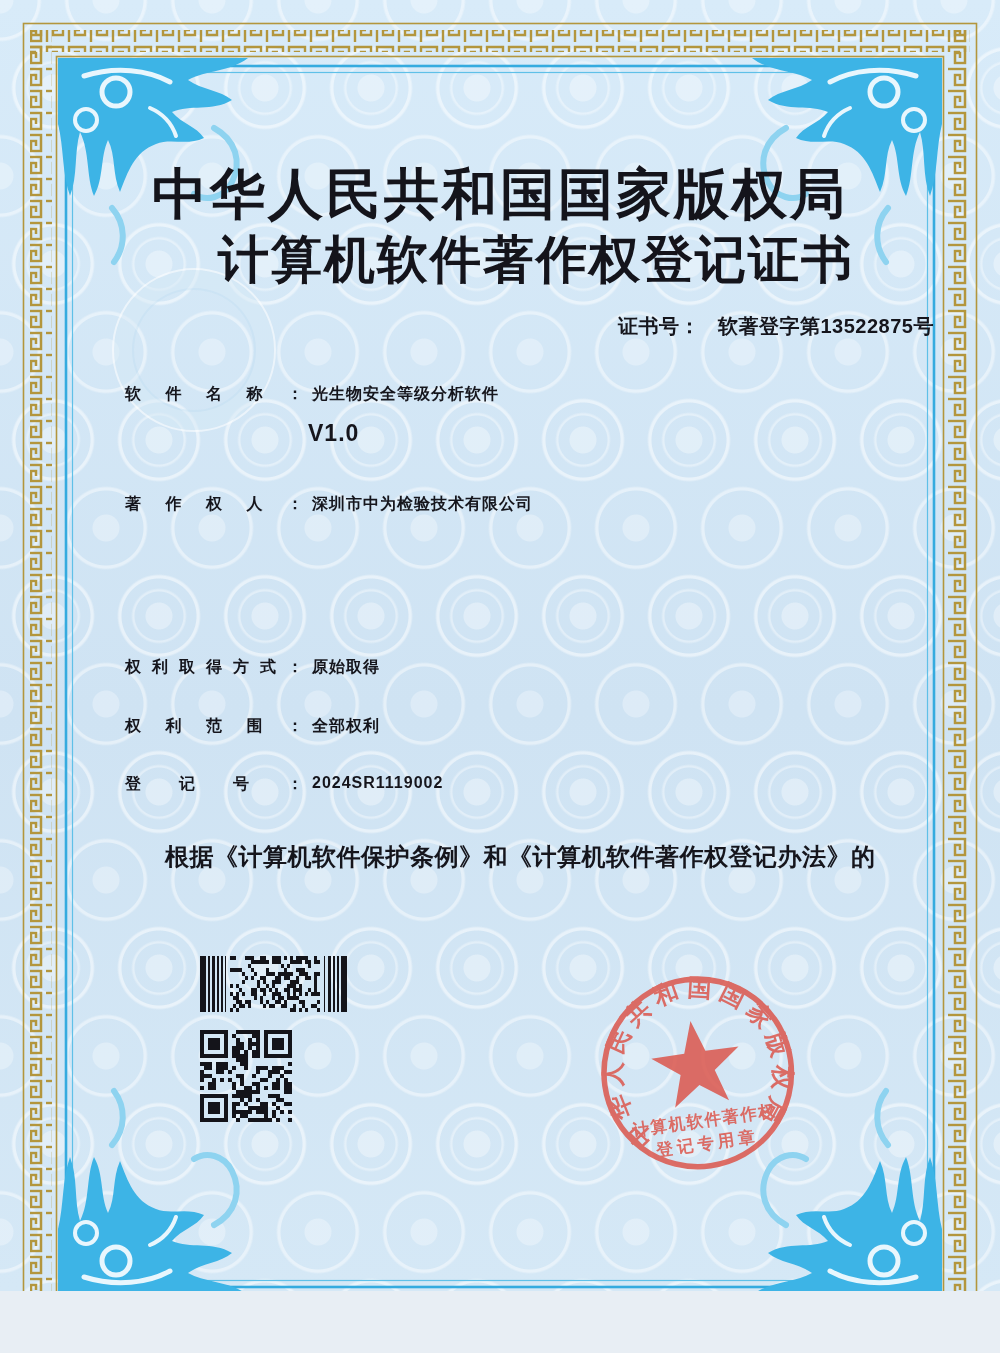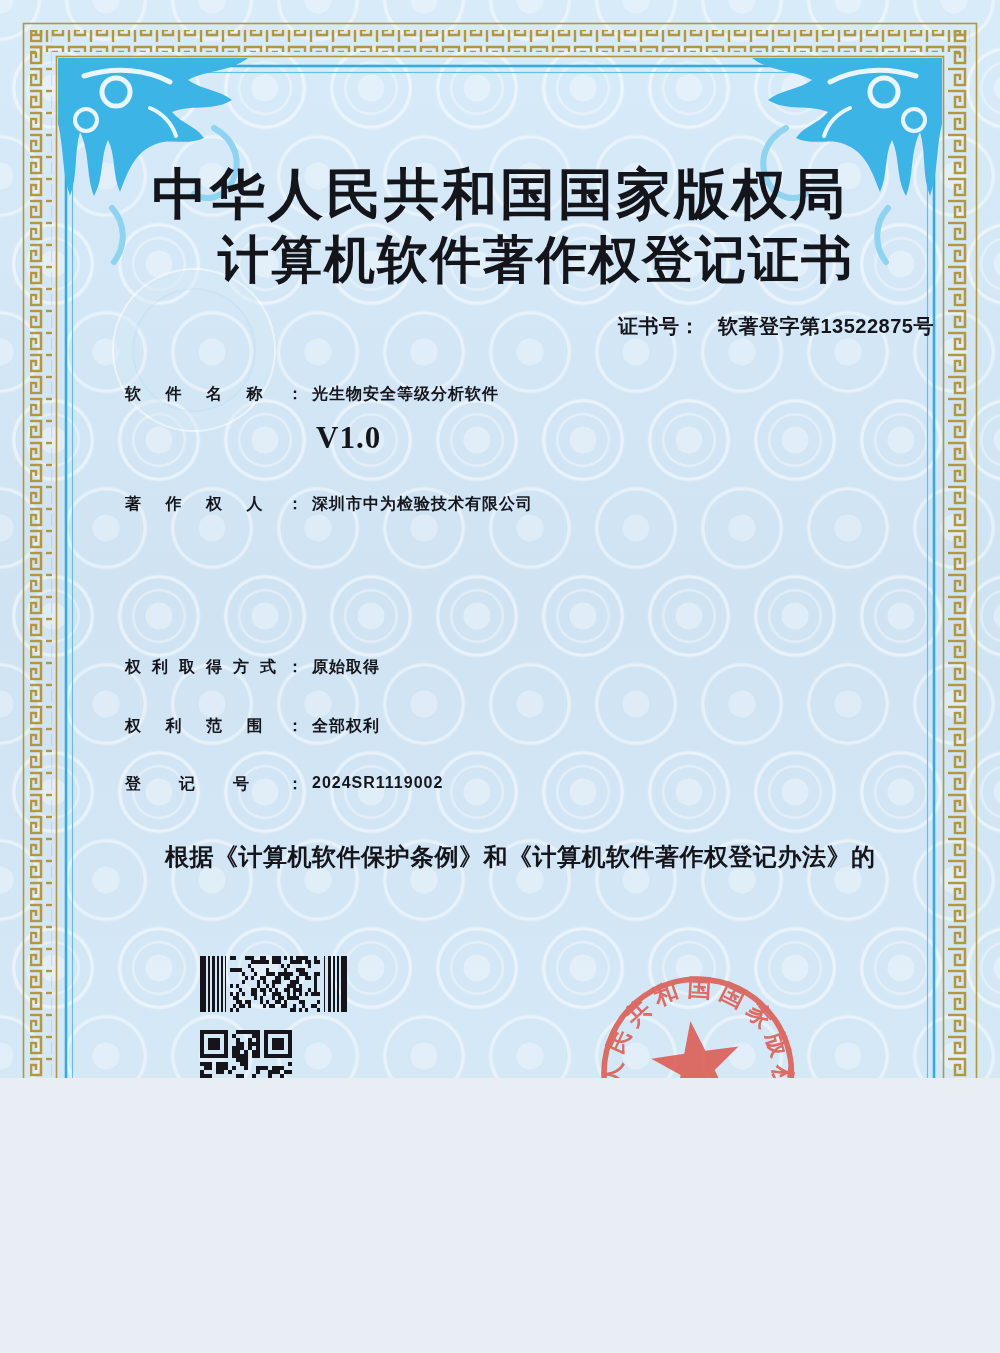--- a/index.html
+++ b/index.html
@@ -1,18 +1,18 @@
 <!DOCTYPE html>
 <html><head>
 <meta charset="utf-8">
 <style>
   html,body{margin:0;padding:0;background:#e8eef4;}
   .page{
     position:relative;
-    width:1000px;height:1078px;
+    width:1000px;height:1291px;
     margin:0 auto;
     background:linear-gradient(180deg,#d8ebf9 0%,#cfe3f3 55%,#d5e8f6 100%);
     overflow:hidden;
     font-family:"Liberation Sans","DejaVu Sans",sans-serif;
     color:#15151c;
   }
   
   .page::before{
     content:"";position:absolute;inset:0;z-index:0;pointer-events:none;
     background-image:
@@ -40,21 +40,21 @@
   .title1{top:158px;font-size:55px;letter-spacing:3px;}
   .title2{top:226px;font-size:51px;letter-spacing:2px;margin-left:36px;}
 
   .certno{position:absolute;left:618px;top:313px;font-size:20px;font-weight:700;letter-spacing:.5px;}
   .certno .lbl{margin-right:18px;}
 
   .field{position:absolute;left:125px;font-size:16px;font-weight:700;white-space:nowrap;}
   .flabel{display:inline-block;width:178px;text-align:justify;text-align-last:justify;}
   .fvalue{position:absolute;left:187px;white-space:nowrap;letter-spacing:1px;}
   .row1{top:384px;} .row2{top:494px;} .row3{top:657px;} .row4{top:716px;} .row5{top:774px;}
-  .vline2{position:absolute;left:316px;top:420px;font-size:31px;font-weight:700;letter-spacing:1px;font-family:Liberation Serif, serif;}
+  .vline2{position:absolute;left:308px;top:420px;font-size:23px;font-weight:700;letter-spacing:1px;}
 
   .para{position:absolute;font-size:24px;font-weight:700;letter-spacing:.5px;white-space:nowrap;}
   .para1{left:165px;top:841px;}
   .para2{left:125px;top:891px;}
 
   .barcode{position:absolute;left:200px;top:956px;}
   .qrcode{position:absolute;left:200px;top:1030px;}
 
   .seal{position:absolute;left:572px;top:962px;width:252px;height:252px;}
   .date{

